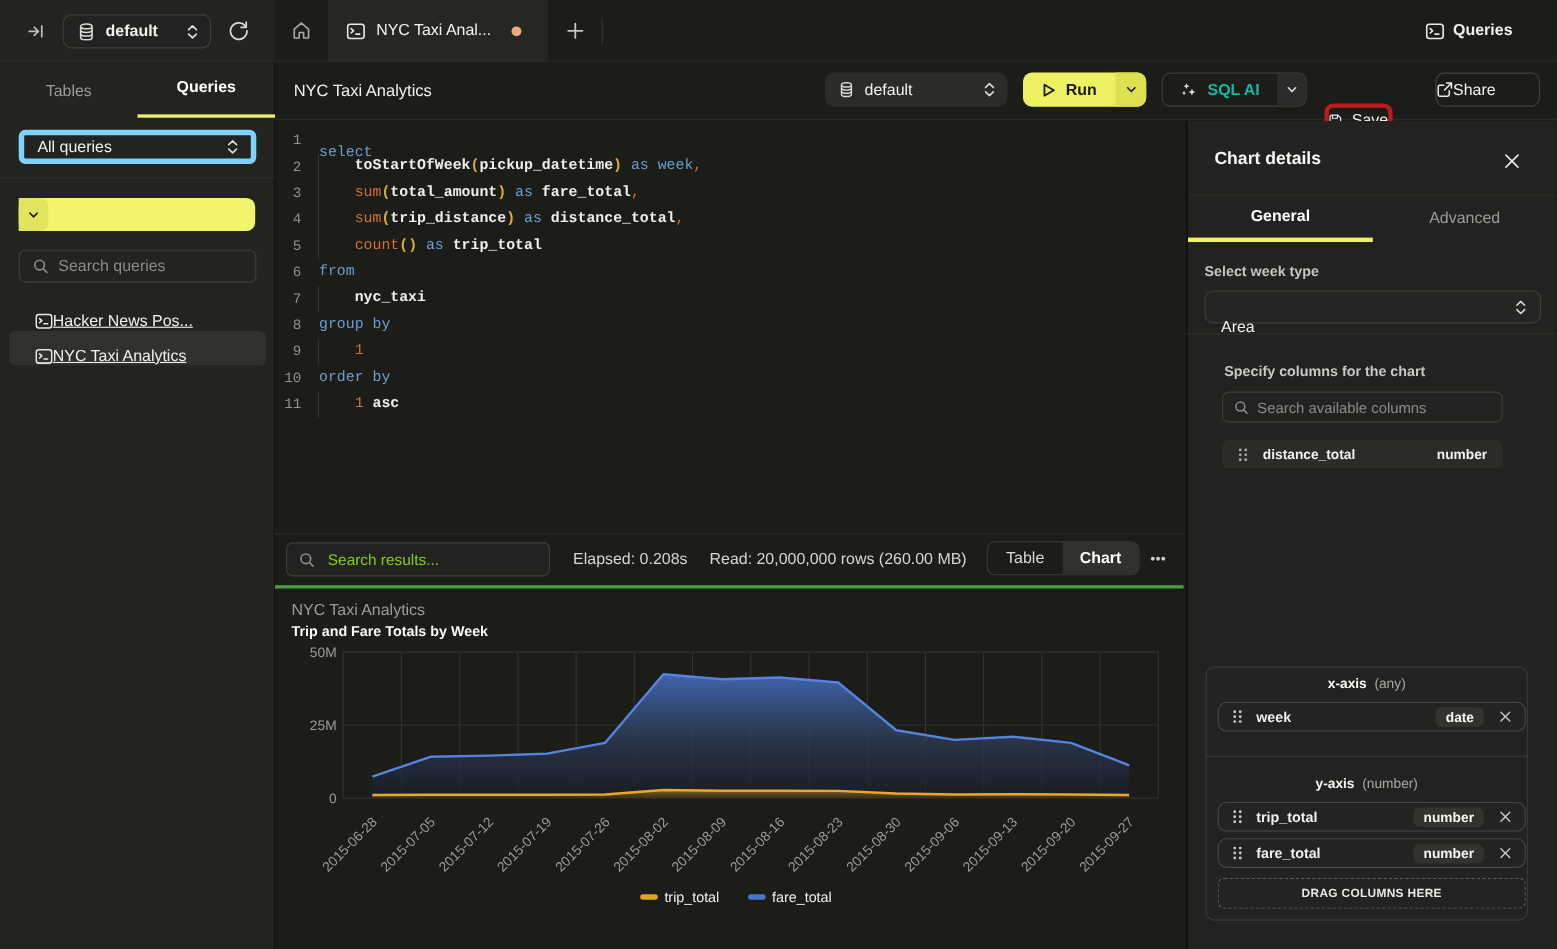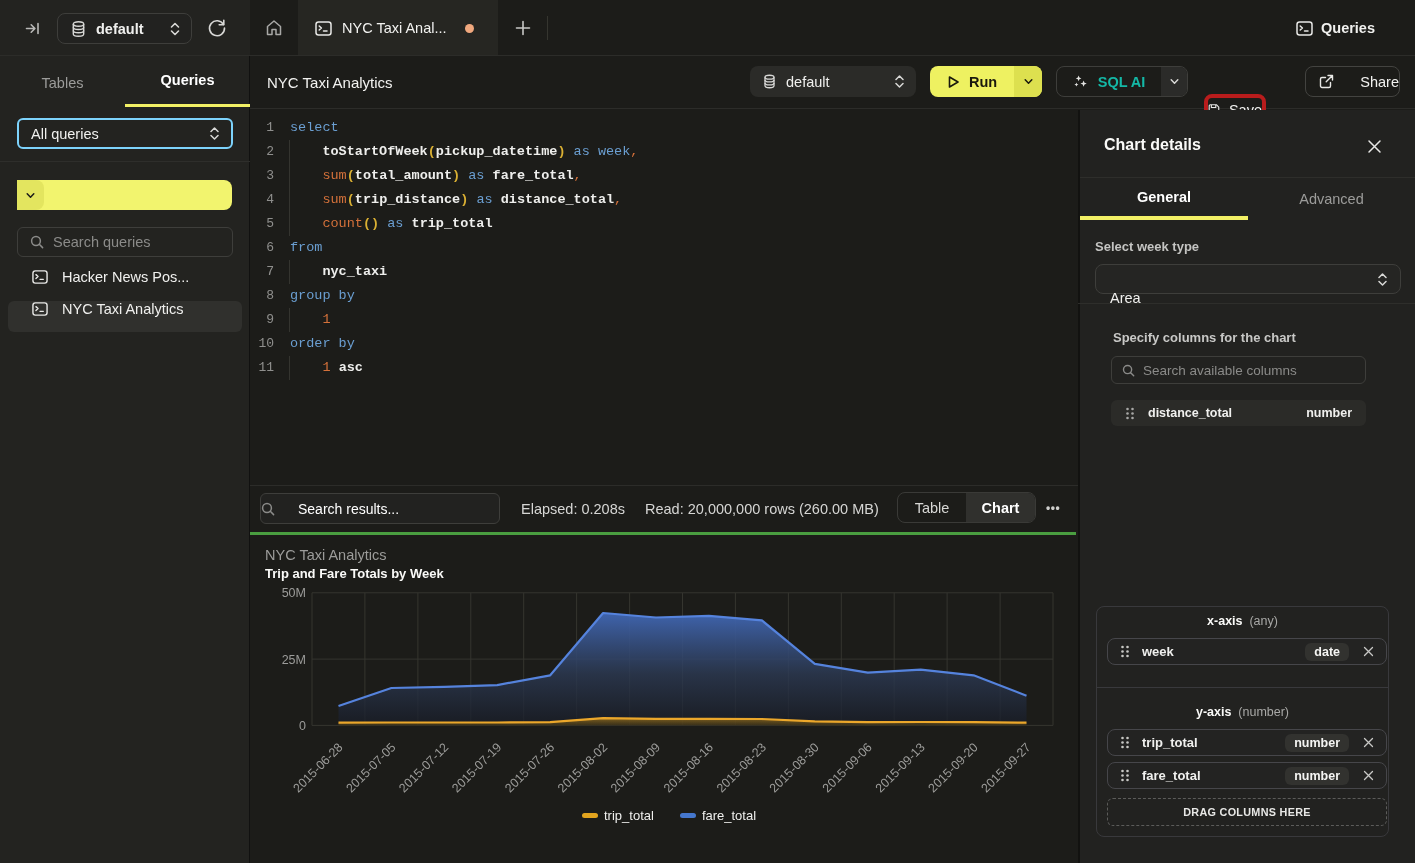--- a/index.html
+++ b/index.html
@@ -21,54 +21,54 @@
   #active-tab .txt { color:#f2f2f0; font-size:14.5px; margin-left:10px; }
   #active-tab .dot { width:9px; height:9px; border-radius:50%; background:#f0a87e; margin-left:auto; margin-right:24px; }
   #plus-tab { left:498px; top:0; width:49px; height:56px; display:flex; align-items:center; justify-content:center; }
   #tab-divider { left:547px; top:16px; width:1px; height:24px; background:#35352f; }
   #queries-btn { right:40px; top:0; height:56px; display:flex; align-items:center; gap:8px; color:#f0f0ee; font-size:14.5px; font-weight:600; }
 
   
   #sidebar { left:0; top:56px; width:250px; height:807px; background:#232320; border-right:1px solid #111110; }
   #sb-tab-tables { left:0; top:56px; width:125px; height:53px; display:flex; align-items:center; justify-content:center; color:#9c9c9a; font-size:14.5px; }
   #sb-tab-queries { left:125px; top:56px; width:125px; height:51px; display:flex; align-items:center; justify-content:center; color:#ffffff; font-size:14.5px; font-weight:700; border-bottom:3px solid #f2f065; }
-  #allq { left:17px; top:118px; width:216px; height:31px; border:2px solid #7dd3fc; border-radius:6px; display:flex; align-items:center; }
+  #allq { left:17px; top:118px; width:216px; height:31px; border:5px solid #7dd3fc; border-radius:6px; display:flex; align-items:center; }
   #allq .txt { margin-left:12px; font-size:14.5px; color:#f0f0ee; }
   #sb-div1 { left:0; top:161px; width:250px; height:1px; background:#2e2e2b; }
   #newq { left:17px; top:180px; width:215px; height:30px; border-radius:8px; background:#f2f46e; display:flex; }
   #newq .main { width:188px; display:flex; align-items:center; justify-content:center; gap:9px; color:#1c1c1a; font-size:14.5px; }
   #newq .dd { width:27px; border-left:none; background:#e3e55f; border-radius:0 8px 8px 0; display:flex; align-items:center; justify-content:center; }
   #sb-search { left:17px; top:227px; width:216px; height:30px; border:1px solid #3e3e3b; border-radius:6px; display:flex; align-items:center; color:#8b8b89; font-size:14.5px; gap:9px; padding-left:12px; }
-  .qrow { left:8px; width:234px; height:31px; border-radius:6px; display:flex; align-items:flex-start; gap:14px; padding-left:24px; font-size:14.5px; color:#f0f0ee; }
+  .qrow { left:8px; width:234px; height:31px; border-radius:6px; display:flex; align-items:flex-end; gap:0; padding-left:24px; font-size:14.5px; color:#f0f0ee;text-decoration:underline; }
 
   
   #mainbar { left:250px; top:56px; width:1165px; height:53px; background:#1c1c19; border-bottom:1px solid #2c2c29; }
   #q-title { left:267px; top:74px; font-size:15px; color:#f2f2f0; }
   .tb-btn { top:66px; height:31px; border-radius:8px; display:flex; align-items:center; }
   #tb-default { left:750px; width:166px; background:#2b2b28; }
   #tb-default .txt { color:#f0f0ee; font-size:14.5px; margin-left:10px; }
   #tb-run { left:930px; width:112px; background:#eef161; color:#19190d; }
   #tb-sqlai { left:1056px; width:132px; border:1px solid #3e3e3b; }
   #tb-save { left:1204px; width:62px; border:4px solid #b91c1c; justify-content:center; gap:9px; font-size:14.5px; color:#f2f2f0;margin-top:28px; }
-  #tb-share { left:1305px; width:95px; border:1px solid #434340; justify-content:flex-end; gap:26px; font-size:14.5px; color:#f2f2f0; }
+  #tb-share { left:1305px; width:95px; border:1px solid #434340; justify-content:flex-start; gap:0; font-size:14.5px; color:#f2f2f0; }
 
   
   #editor { left:250px; top:110px; width:828px; height:374px; background:#1c1c19; font-family:"Liberation Mono", monospace; font-size:13.5px; }
   .cl { position:absolute; height:24px; line-height:24px; white-space:pre; }
   .lnum { position:absolute; width:24px; text-align:right; color:#8f8f8d; height:24px; line-height:24px; font-family:"Liberation Mono", monospace; font-size:13px; }
   .kw { color:#6b9fd2; }
   .fn { color:#d4713a; }
   .pr { color:#dab033; font-weight:700; }
   .id { color:#eeeeec; font-weight:700; }
   .num { color:#d4713a; }
   .guide { position:absolute; width:1px; background:#34342f; }
 
   
   #resbar { left:250px; top:485px; width:828px; height:47px; background:#1c1c19; border-top:1px solid #2c2c29; }
-  #res-search { left:260px; top:493px; width:240px; height:31px; border:1px solid #3e3e3b; border-radius:6px; background:#222220; display:flex; align-items:center; gap:23px; color:#ffffff; font-size:14px; }
+  #res-search { left:260px; top:493px; width:240px; height:31px; border:1px solid #3e3e3b; border-radius:6px; background:#222220; display:flex; align-items:center; gap:12px; padding-left:11px; color:#84cc16; font-size:14px; }
   #elapsed { left:521px; top:501px; font-size:14.5px; color:#d6d6d4; }
   #readrows { left:645px; top:501px; font-size:14.5px; color:#d6d6d4; }
   #seg { left:897px; top:492px; width:139px; height:31px; border:1px solid #3a3a37; border-radius:8px; display:flex; }
   #seg .s1 { width:69px; display:flex; align-items:center; justify-content:center; color:#d8d8d6; font-size:14.5px; }
   #seg .s2 { width:70px; display:flex; align-items:center; justify-content:center; color:#ffffff; font-size:14.5px; font-weight:700; background:#30302d; border-radius:0 7px 7px 0; }
   #dots { left:1046px; top:501px; color:#cfcfcd; font-size:12px; letter-spacing:0.5px; font-weight:700; }
   #greenline { left:250px; top:532px; width:826px; height:3px; background:#4a9e40; }
 
   
   #chart-title { left:265px; top:547px; font-size:14.5px; color:#9c9c9a; }
@@ -246,21 +246,21 @@
   <div class="abs tb-btn" id="tb-share">
     <svg width="15" height="15" viewBox="0 0 15 15" fill="none" stroke="#e8e8e6" stroke-width="1.4" stroke-linecap="round" stroke-linejoin="round">
       <path d="M11.5 8.5 V12 a1.5 1.5 0 0 1 -1.5 1.5 H3 a1.5 1.5 0 0 1 -1.5 -1.5 V5 a1.5 1.5 0 0 1 1.5 -1.5 H6.5"></path>
       <path d="M9 1.5 H13.5 V6 M13.2 1.8 L7.2 7.8"></path>
     </svg>
     <span>Share</span>
   </div>
 
   <div class="abs" id="editor">
   <div class="lnum" style="left:0;top:6px;">1</div>
-  <div class="cl" style="left:40px;top:6px;"><span class="kw">select</span></div>
+  <div class="cl" style="left:40px;top:18px;"><span class="kw">select</span></div>
   <div class="lnum" style="left:0;top:30px;">2</div>
   <div class="cl" style="left:40px;top:30px;">    <span class="id">toStartOfWeek</span><span class="pr">(</span><span class="id">pickup_datetime</span><span class="pr">)</span> <span class="kw">as</span> <span class="kw">week</span><span class="fn">,</span></div>
   <div class="lnum" style="left:0;top:54px;">3</div>
   <div class="cl" style="left:40px;top:54px;">    <span class="fn">sum</span><span class="pr">(</span><span class="id">total_amount</span><span class="pr">)</span> <span class="kw">as</span> <span class="id">fare_total</span><span class="fn">,</span></div>
   <div class="lnum" style="left:0;top:78px;">4</div>
   <div class="cl" style="left:40px;top:78px;">    <span class="fn">sum</span><span class="pr">(</span><span class="id">trip_distance</span><span class="pr">)</span> <span class="kw">as</span> <span class="id">distance_total</span><span class="fn">,</span></div>
   <div class="lnum" style="left:0;top:102px;">5</div>
   <div class="cl" style="left:40px;top:102px;">    <span class="fn">count</span><span class="pr">()</span> <span class="kw">as</span> <span class="id">trip_total</span></div>
   <div class="lnum" style="left:0;top:126px;">6</div>
   <div class="cl" style="left:40px;top:126px;"><span class="kw">from</span></div>

